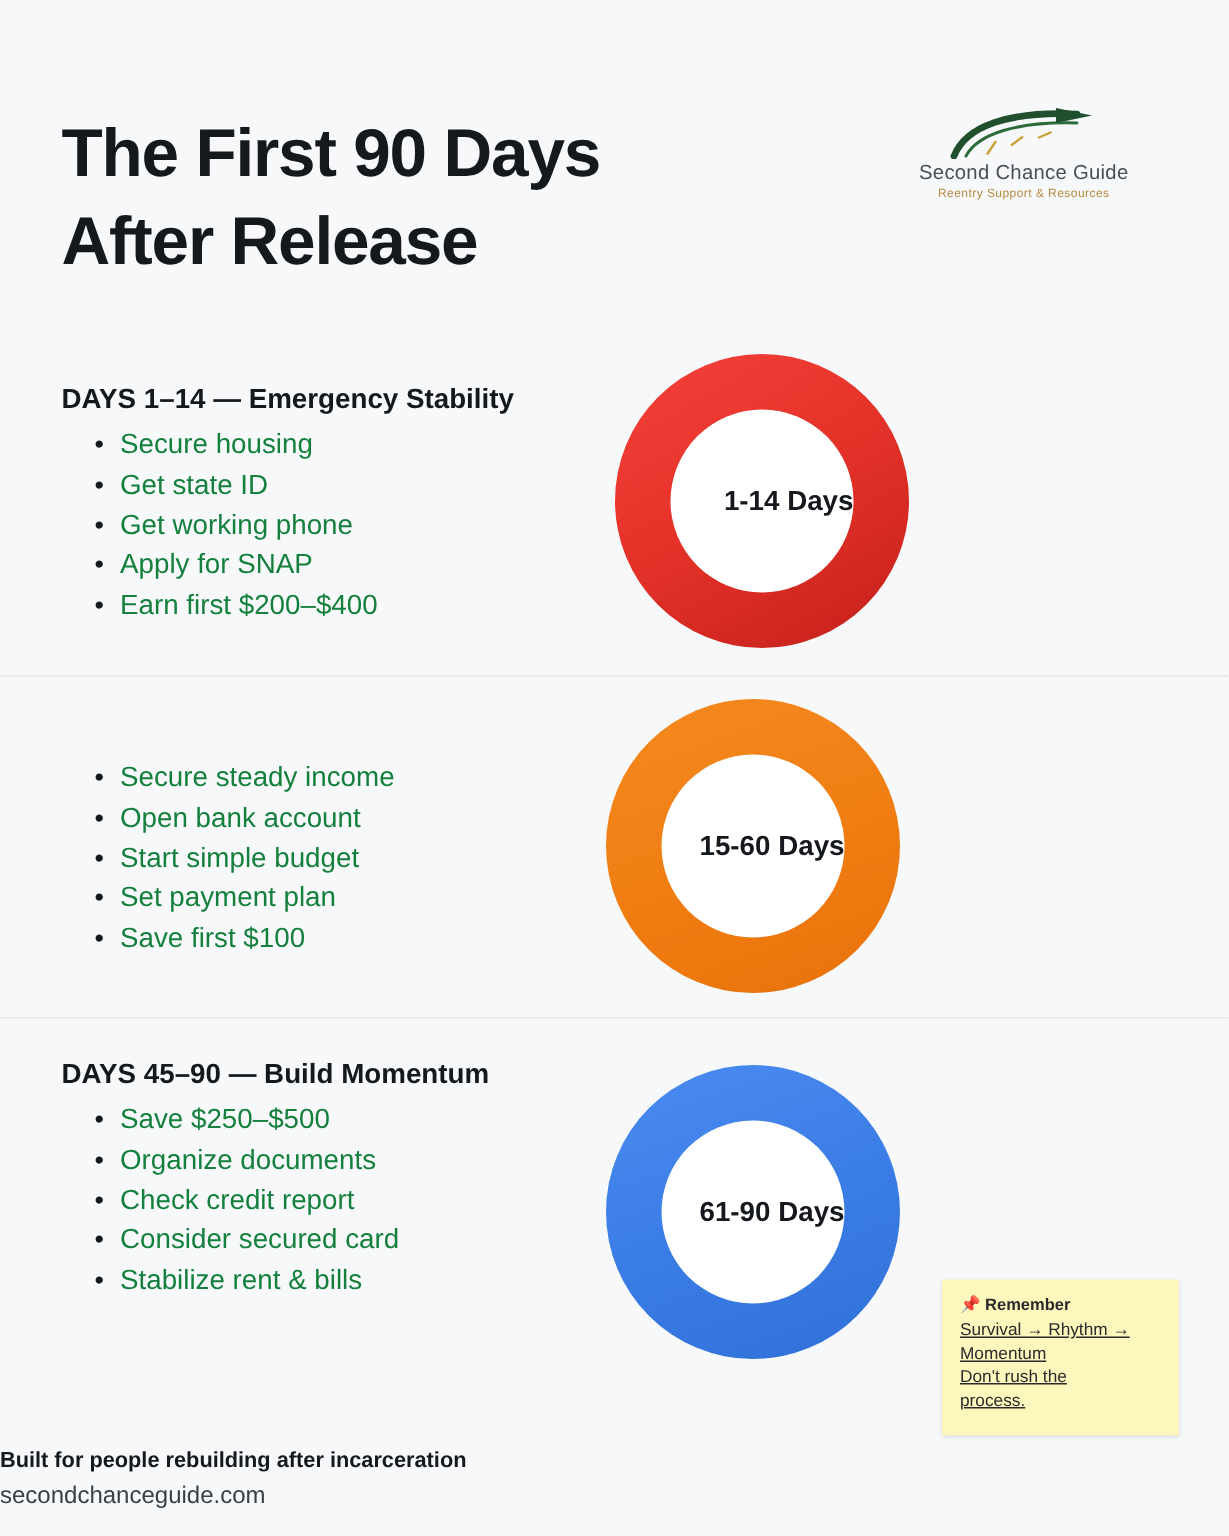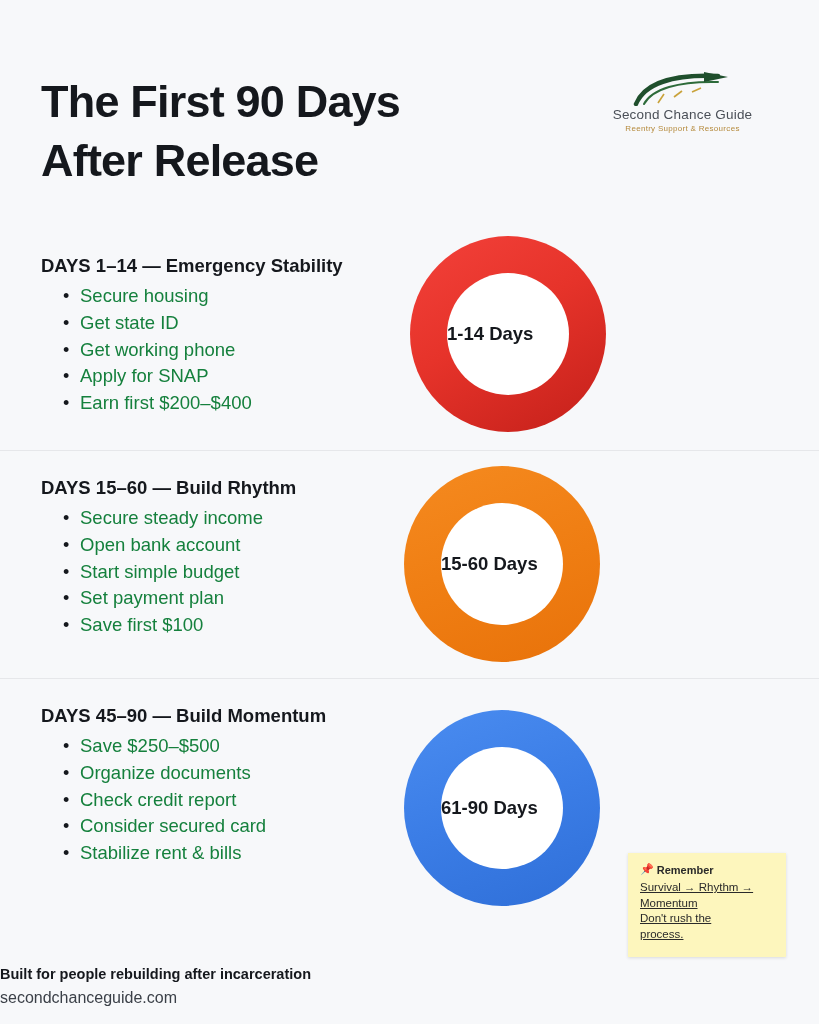--- a/index.html
+++ b/index.html
@@ -135,21 +135,21 @@
     align-items: center;
     justify-content: center;
   }
   .donut .hole {
     width: 122px;
     height: 122px;
     border-radius: 50%;
     background: #ffffff;
     display: flex;
     align-items: center;
-    justify-content: flex-start;
+    justify-content: flex-end;
   }
   .donut .hole span {
     font-size: 18.5px;
     font-weight: bold;
     color: #15181d;
     white-space: nowrap;
   }
   #donut-0 {
     left: 410px;
     top: 7px;
@@ -252,21 +252,20 @@
     <div class="donut" id="donut-0">
       <div class="hole">
         <span>1-14 Days</span>
       </div>
     </div>
   </div>
 
   <div class="divider" id="divider-0"></div>
 
   <div class="section" id="section-1">
-    <div class="sec-heading">DAYS 15–60 — Build Rhythm</div>
     <ul class="sec-list">
       <li>Secure steady income</li>
       <li>Open bank account</li>
       <li>Start simple budget</li>
       <li>Set payment plan</li>
       <li>Save first $100</li>
     </ul>
     <div class="donut" id="donut-1">
       <div class="hole">
         <span>15-60 Days</span>

